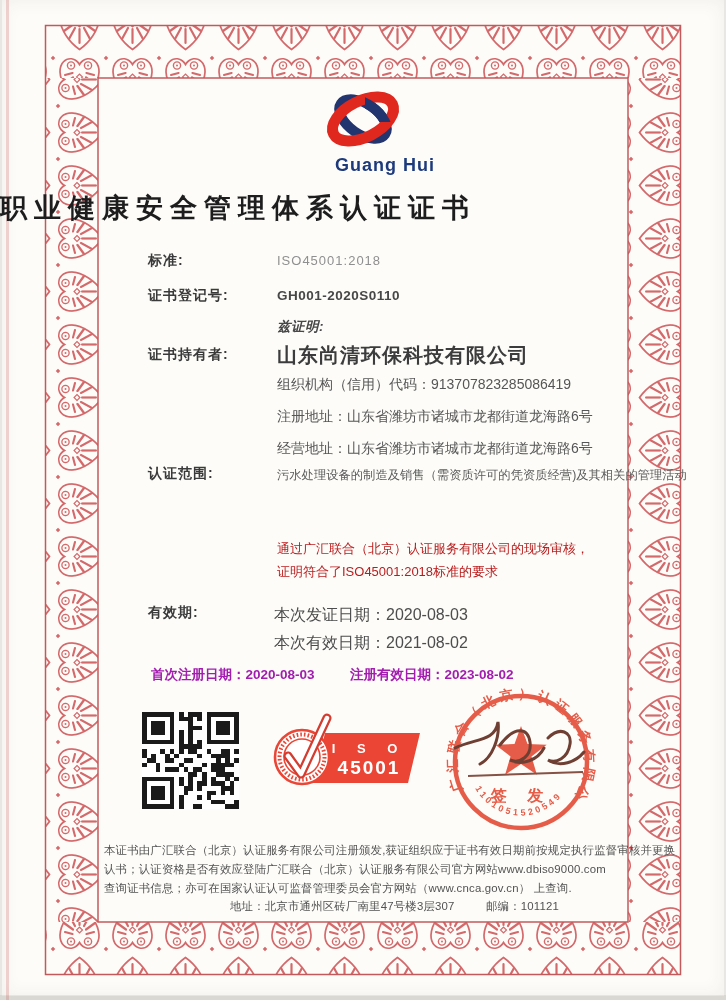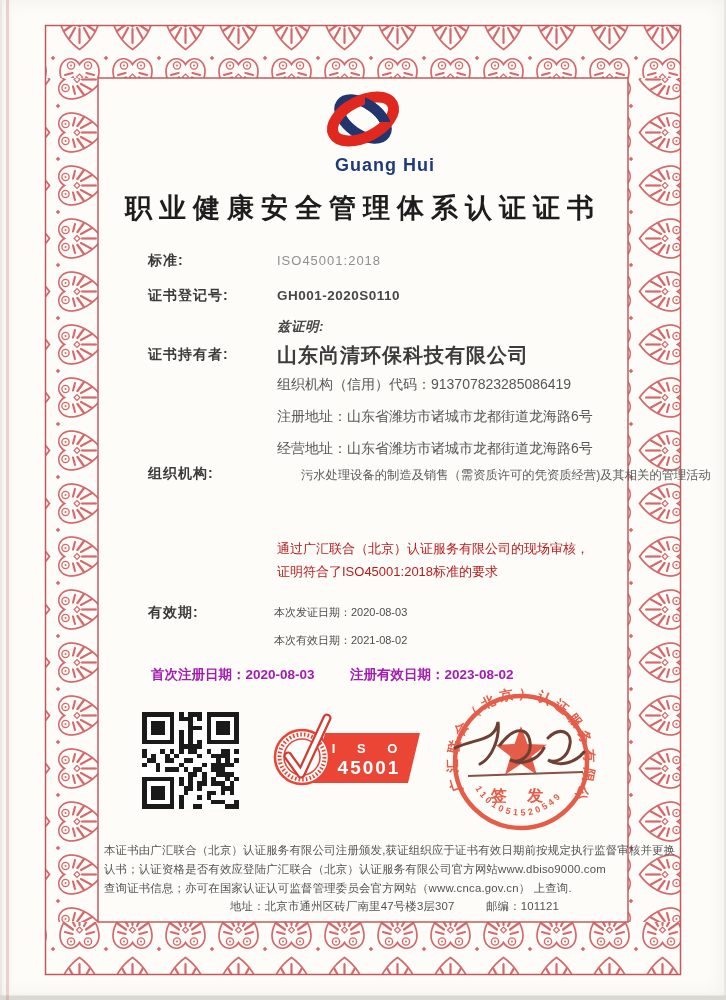--- a/index.html
+++ b/index.html
@@ -5,28 +5,28 @@
   html,body{margin:0;padding:0;}
   body{
     width:726px;height:1000px;position:relative;overflow:hidden;
     background:#e9e7e3;
     font-family:"Liberation Sans","DejaVu Sans",sans-serif;
   }
   .paper{position:absolute;left:2px;top:0;right:2px;bottom:4px;background:#fdfcf9;
          box-shadow:inset 0 0 18px rgba(60,50,40,.07);}
   .abs{position:absolute;white-space:nowrap;}
   .label{font-weight:bold;font-size:14px;color:#3a3a3a;letter-spacing:1px;}
-  .value{font-size:11px;color:#4d4d4d;}
+  .value{font-size:16px;color:#4d4d4d;}
   .value-light{font-size:13px;color:#8f8f8f;letter-spacing:1px;}
   .value-bold{font-size:13.5px;color:#474747;font-weight:bold;letter-spacing:.5px;}
   .subline{font-size:14px;color:#565656;}
-  .title{left:0;right:0;text-align:center;font-size:27px;font-weight:bold;color:#1d1d1d;letter-spacing:7px;}
+  .title{left:0;right:0;font-size:27px;font-weight:bold;color:#1d1d1d;letter-spacing:7px;}
   .brand{left:0;right:0;text-align:center;font-size:18px;font-weight:bold;color:#1d3a7c;letter-spacing:1px;margin-left:44px;}
   .company{font-size:20px;font-weight:bold;color:#3c3c3c;letter-spacing:1px;}
-  .scope-val{font-size:12.3px;color:#5b5b5b;margin-left:24px;}
+  .scope-val{font-size:12.3px;color:#5b5b5b;}
   .audit{font-size:13px;color:#b91c1c;}
   .datebold{font-size:13.5px;font-weight:bold;color:#a21caf;}
   .footer-line{font-size:11.4px;color:#525252;letter-spacing:.2px;}
   .edge-strip{position:absolute;left:6px;top:0;width:3px;height:100%;background:rgba(212,116,116,.30);}
   .bottom-strip{position:absolute;left:0;bottom:0;width:100%;height:5px;background:rgba(90,85,80,.10);}
   svg{display:block;}
 </style>
 </head>
 <body>
 
@@ -99,21 +99,21 @@
 
 <div class="abs value-bold" style="left:277px;top:318px;font-style:italic;">兹证明:</div>
 
 <div class="abs label" style="left:148px;top:346px;">证书持有者:</div>
 <div class="abs company" style="left:277px;top:342px;">山东尚清环保科技有限公司</div>
 
 <div class="abs subline" style="left:277px;top:376px;">组织机构（信用）代码：913707823285086419</div>
 <div class="abs subline" style="left:277px;top:408px;">注册地址：山东省潍坊市诸城市龙都街道龙海路6号</div>
 <div class="abs subline" style="left:277px;top:440px;">经营地址：山东省潍坊市诸城市龙都街道龙海路6号</div>
 
-<div class="abs label" style="left:148px;top:465px;">组织机构:</div>
+<div class="abs label" style="left:148px;top:465px;">认证范围:</div>
 <div class="abs scope-val" style="left:277px;top:467px;">污水处理设备的制造及销售（需资质许可的凭资质经营)及其相关的管理活动</div>
 
 <div class="abs audit" style="left:277px;top:540px;">通过广汇联合（北京）认证服务有限公司的现场审核，</div>
 <div class="abs audit" style="left:277px;top:563px;">证明符合了ISO45001:2018标准的要求</div>
 
 <div class="abs label" style="left:148px;top:604px;">有效期:</div>
 <div class="abs value" style="left:274px;top:605px;">本次发证日期：2020-08-03</div>
 <div class="abs value" style="left:274px;top:633px;">本次有效日期：2021-08-02</div>
 
 <div class="abs datebold" style="left:151px;top:666px;">首次注册日期：2020-08-03</div>

